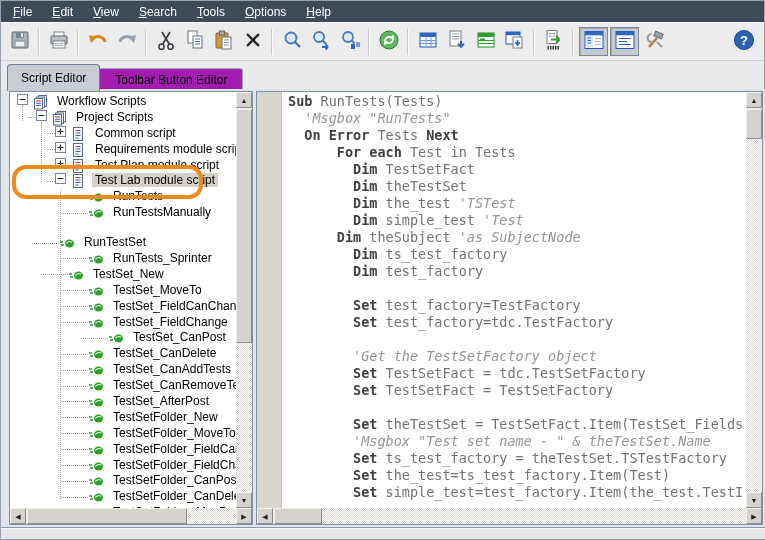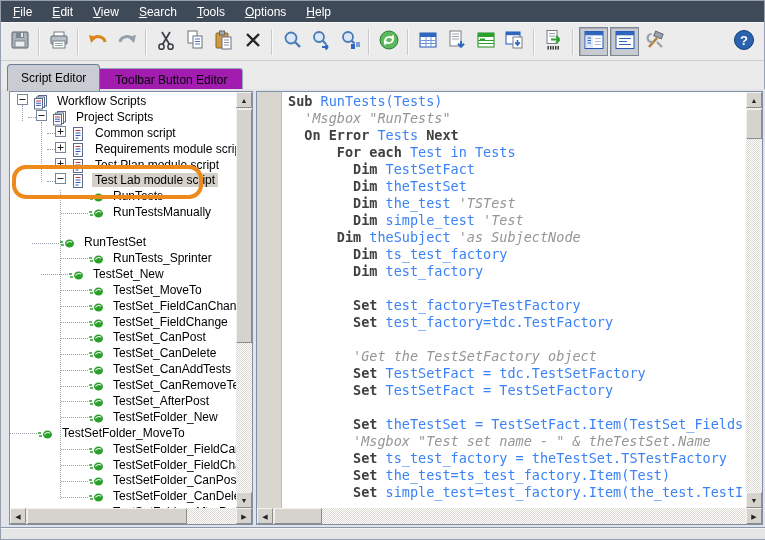--- a/index.html
+++ b/index.html
@@ -56,21 +56,21 @@
   .guide{position:absolute;width:0;border-left:1px dotted #9aa2ae;}
   .annotation{position:absolute;border:4px solid #ee8a1c;border-radius:14px;pointer-events:none;z-index:5;}
 
   
   .gutter{position:absolute;left:0;top:0;bottom:16px;width:24px;background:#d9d6d0;border-right:1px solid #c2bfb8;}
   .code-viewport{position:absolute;left:25px;top:0;right:16px;bottom:16px;overflow:hidden;background:#fff;
     font-family:"DejaVu Sans Mono","Liberation Mono",monospace;font-size:13.5px;line-height:17px;padding:1px 0 0 6px;}
   .code-line{white-space:pre;height:17px;}
   .code-line .k{color:#404040;font-weight:bold;}
   .code-line .c{color:#969696;font-style:italic;}
-  .code-line .p{color:#3b82f6;}
+  .code-line .p{color:#737373;}
 
   .bottom-strip{position:absolute;left:0;bottom:0;width:765px;height:12px;background:#e6e6e6;border-top:1px solid #8b99ae;box-shadow:inset 0 1px 0 #f5f5f5;box-sizing:border-box;}
 </style>
 </head>
 <body>
 
 <div class="window">
 
   <div class="menubar">
       <div class="menu-item"><span class="u">F</span>ile</div>
@@ -454,21 +454,21 @@
             <span class="conn" style="width: 27px; flex: 0 0 27px;"></span>
             <span class="ticon">
               <svg viewBox="0 0 16 16">
                 <path d="M1 7 h3 M2 10 h3" stroke="#2ca02c" stroke-width="1.5"></path>
                 <ellipse cx="10.5" cy="8.5" rx="4.5" ry="4" fill="#2ca02c"></ellipse>
                 <path d="M7.5 8.5 a3.4 2.8 0 0 1 5.5 -1.2" fill="none" stroke="#eaf6ea" stroke-width="1.1"></path>
               </svg>
             </span>
             <span class="tlabel">TestSet_FieldChange</span>
           </div>
-          <div class="tree-row" style="padding-left: 51px;">
+          <div class="tree-row" style="padding-left: 71px;">
             <span class="conn" style="width: 27px; flex: 0 0 27px;"></span>
             <span class="ticon">
               <svg viewBox="0 0 16 16">
                 <path d="M1 7 h3 M2 10 h3" stroke="#2ca02c" stroke-width="1.5"></path>
                 <ellipse cx="10.5" cy="8.5" rx="4.5" ry="4" fill="#2ca02c"></ellipse>
                 <path d="M7.5 8.5 a3.4 2.8 0 0 1 5.5 -1.2" fill="none" stroke="#eaf6ea" stroke-width="1.1"></path>
               </svg>
             </span>
             <span class="tlabel">TestSet_CanPost</span>
           </div>
@@ -520,21 +520,21 @@
             <span class="conn" style="width: 27px; flex: 0 0 27px;"></span>
             <span class="ticon">
               <svg viewBox="0 0 16 16">
                 <path d="M1 7 h3 M2 10 h3" stroke="#2ca02c" stroke-width="1.5"></path>
                 <ellipse cx="10.5" cy="8.5" rx="4.5" ry="4" fill="#2ca02c"></ellipse>
                 <path d="M7.5 8.5 a3.4 2.8 0 0 1 5.5 -1.2" fill="none" stroke="#eaf6ea" stroke-width="1.1"></path>
               </svg>
             </span>
             <span class="tlabel">TestSetFolder_New</span>
           </div>
-          <div class="tree-row" style="">
+          <div class="tree-row" style="padding-left: 51px;">
             <span class="conn" style="width: 27px; flex: 0 0 27px;"></span>
             <span class="ticon">
               <svg viewBox="0 0 16 16">
                 <path d="M1 7 h3 M2 10 h3" stroke="#2ca02c" stroke-width="1.5"></path>
                 <ellipse cx="10.5" cy="8.5" rx="4.5" ry="4" fill="#2ca02c"></ellipse>
                 <path d="M7.5 8.5 a3.4 2.8 0 0 1 5.5 -1.2" fill="none" stroke="#eaf6ea" stroke-width="1.1"></path>
               </svg>
             </span>
             <span class="tlabel">TestSetFolder_MoveTo</span>
           </div>

